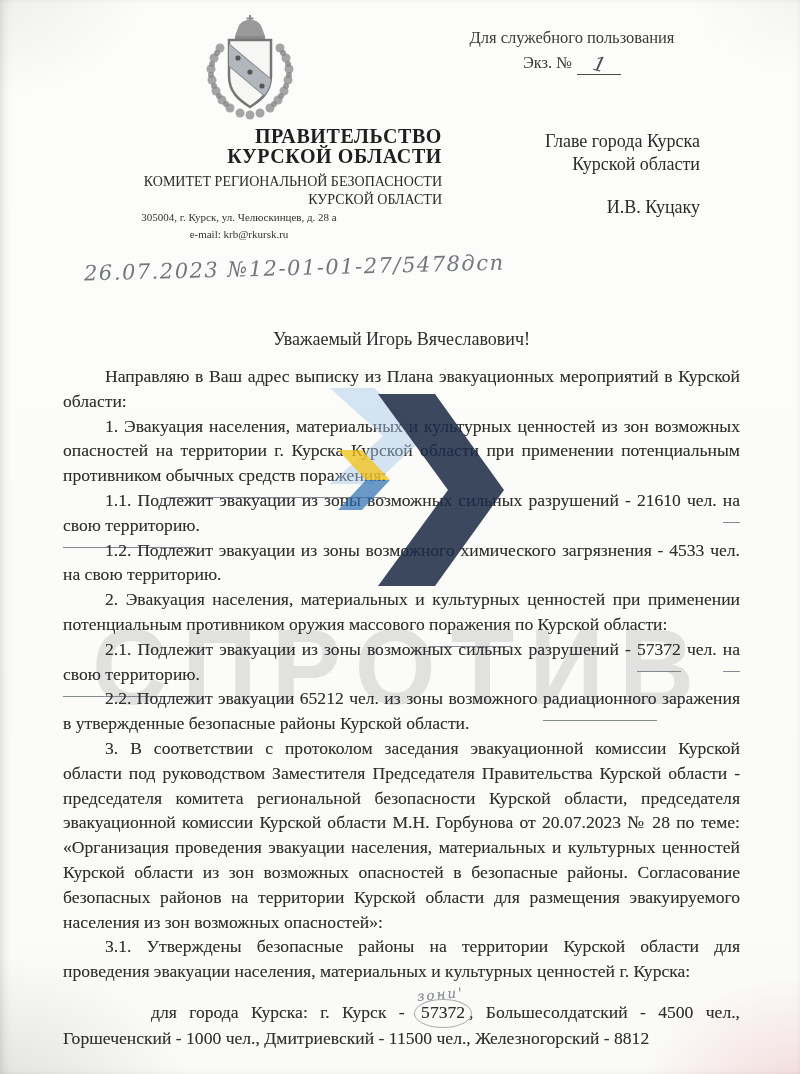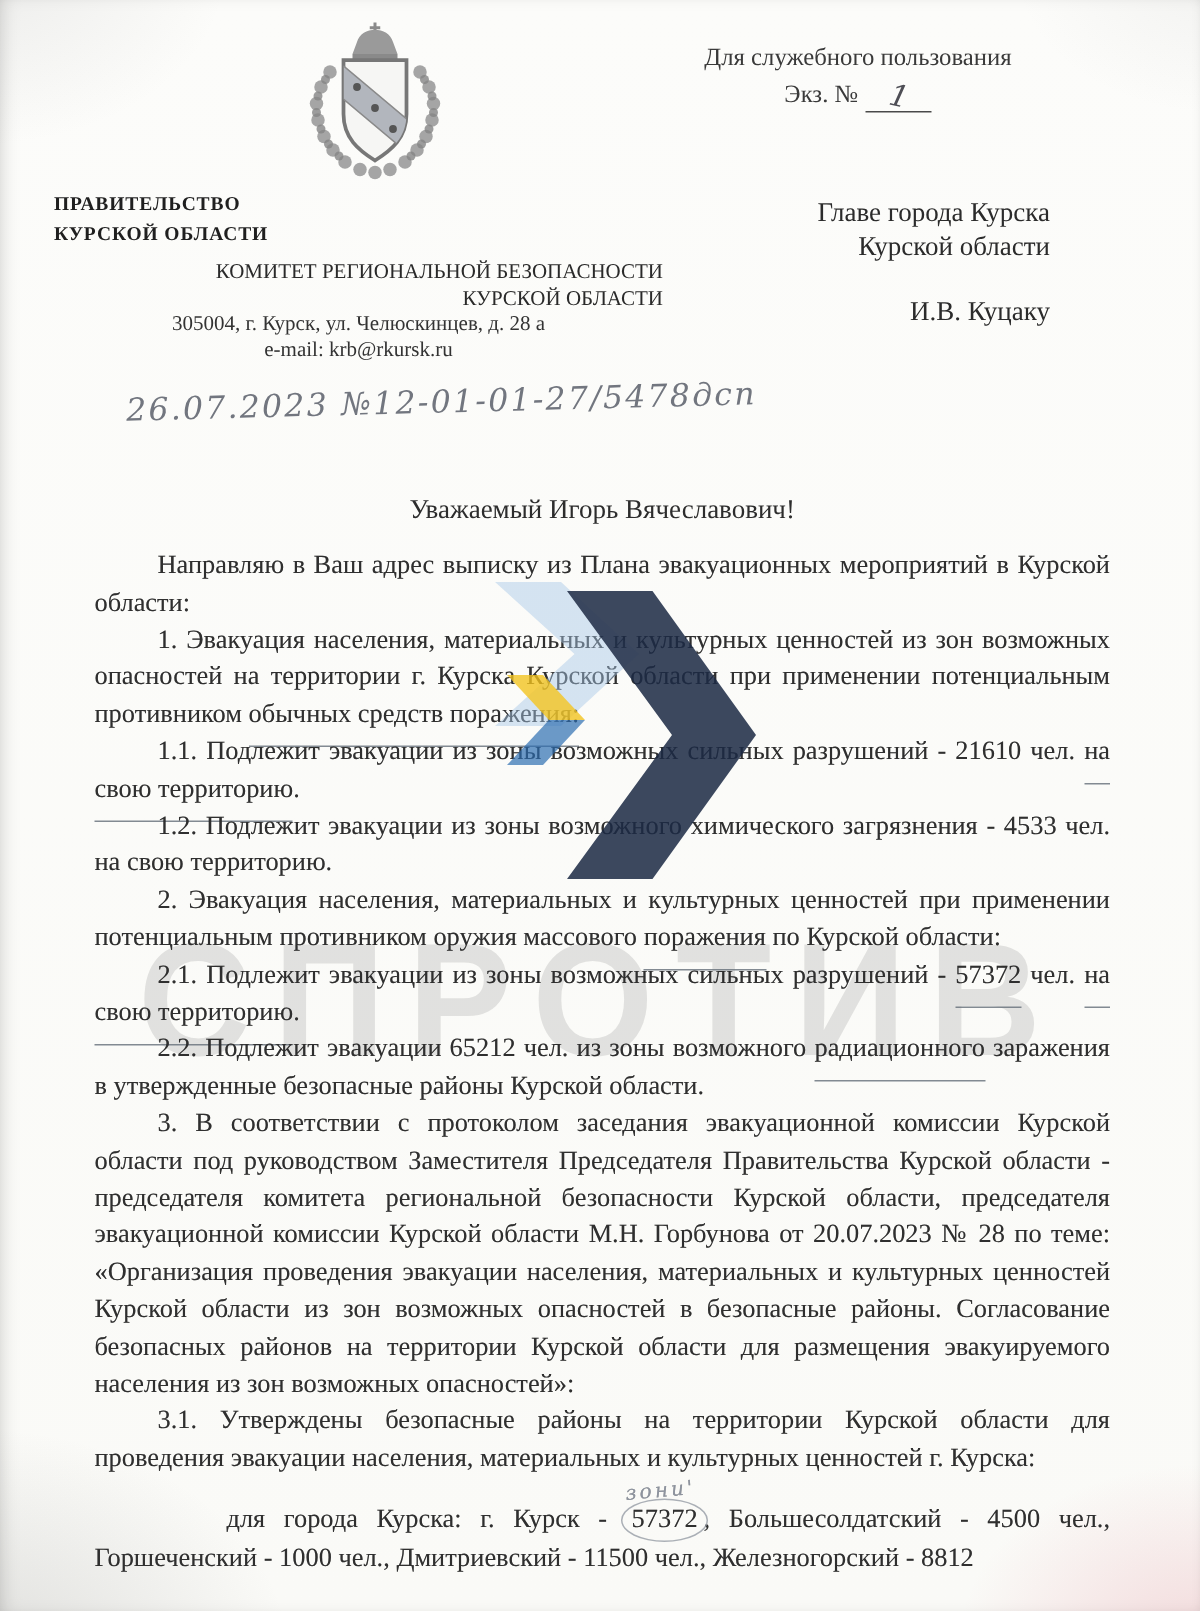--- a/index.html
+++ b/index.html
@@ -23,26 +23,26 @@
   }
   .logo{position:absolute;top:386px;left:320px;z-index:2;opacity:.92;}
   
   .classification{position:absolute;top:25px;left:404px;width:336px;z-index:3;
     text-align:center;font-size:16.5px;line-height:25px;color:#3a3a3a;}
   .copy-line{display:inline-block;width:44px;margin-left:5px;height:22px;
     border-bottom:1.4px solid #4a4a4a;text-align:center;vertical-align:bottom;}
   .copy-num{display:inline-block;font-size:20px;color:#4e4e55;font-style:italic;
     transform:rotate(13deg);font-family:"DejaVu Serif",serif;}
   .coat{position:absolute;top:12px;left:194px;width:112px;height:110px;z-index:3;}
-  .org{position:absolute;top:126px;left:36px;width:406px;z-index:3;text-align:left;
-    font-weight:bold;font-size:13px;line-height:20px;letter-spacing:.6px;color:#1f1f1f;}
+  .org{position:absolute;top:126px;left:36px;width:406px;z-index:3;text-align:right;
+    font-weight:bold;font-size:20px;line-height:20px;letter-spacing:.6px;color:#1f1f1f;}
   .committee{position:absolute;top:173px;left:36px;width:406px;z-index:3;text-align:right;
     font-size:14px;line-height:17.5px;color:#2a2a2a;}
   .addr{position:absolute;top:209px;left:36px;width:406px;z-index:3;text-align:center;
-    font-size:14px;line-height:16.5px;color:#333;}
+    font-size:11px;line-height:16.5px;color:#333;}
   .recipient{position:absolute;top:130px;left:448px;width:252px;z-index:3;
     text-align:right;font-size:18px;line-height:23px;color:#2b2b2b;}
   .recipient .name{margin-top:20px;}
   .regline{position:absolute;top:256px;left:84px;z-index:3;
     font-family:"DejaVu Serif",serif;font-style:italic;
     font-size:21px;color:#72767f;letter-spacing:1.5px;transform:rotate(-1.5deg);
     white-space:nowrap;}
   
   .salutation{position:absolute;top:329px;left:63px;width:677px;z-index:1;
     text-align:center;font-size:18px;color:#2d2d2d;}

